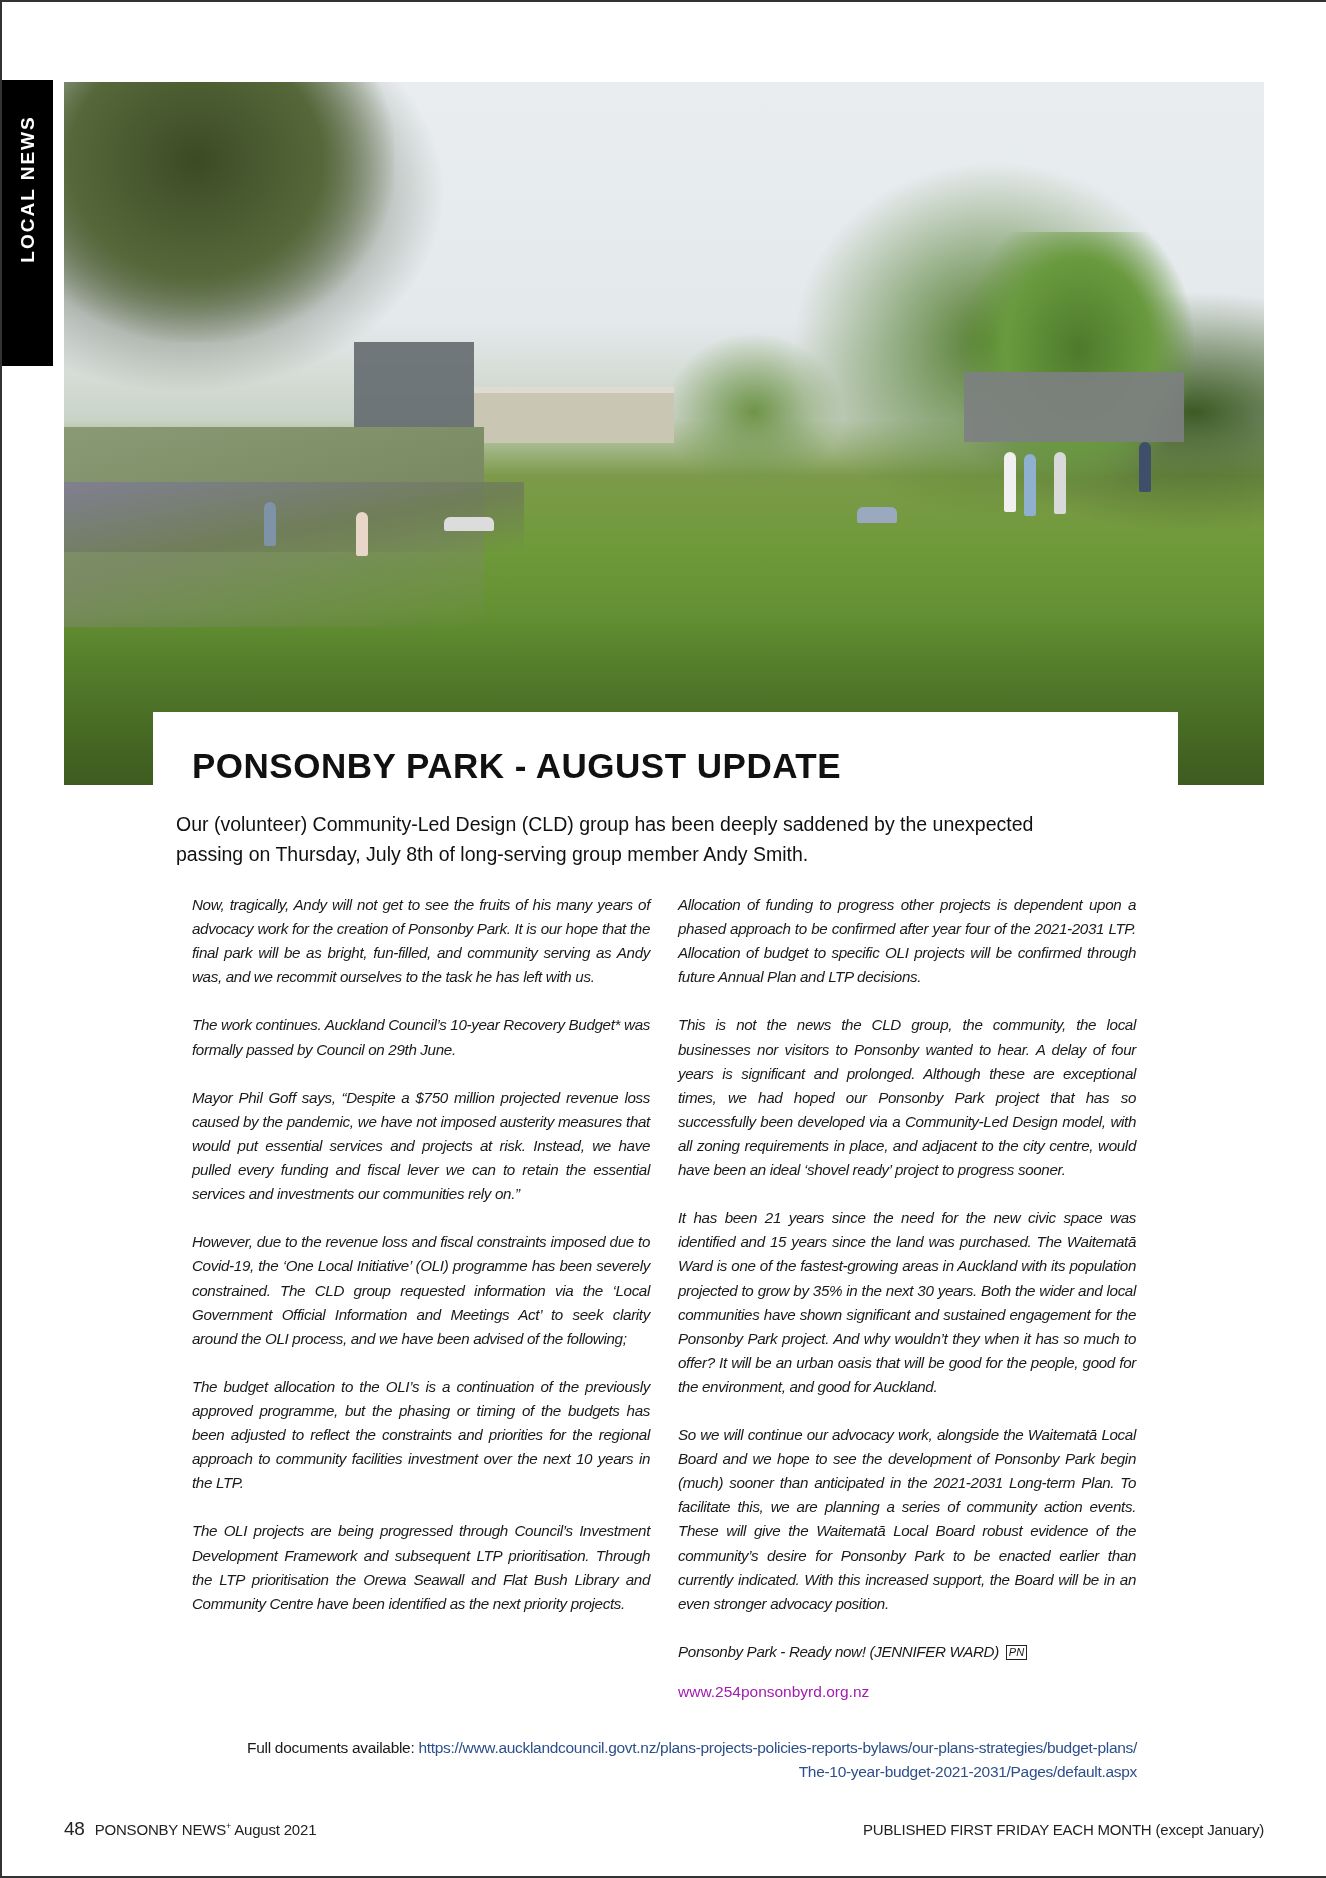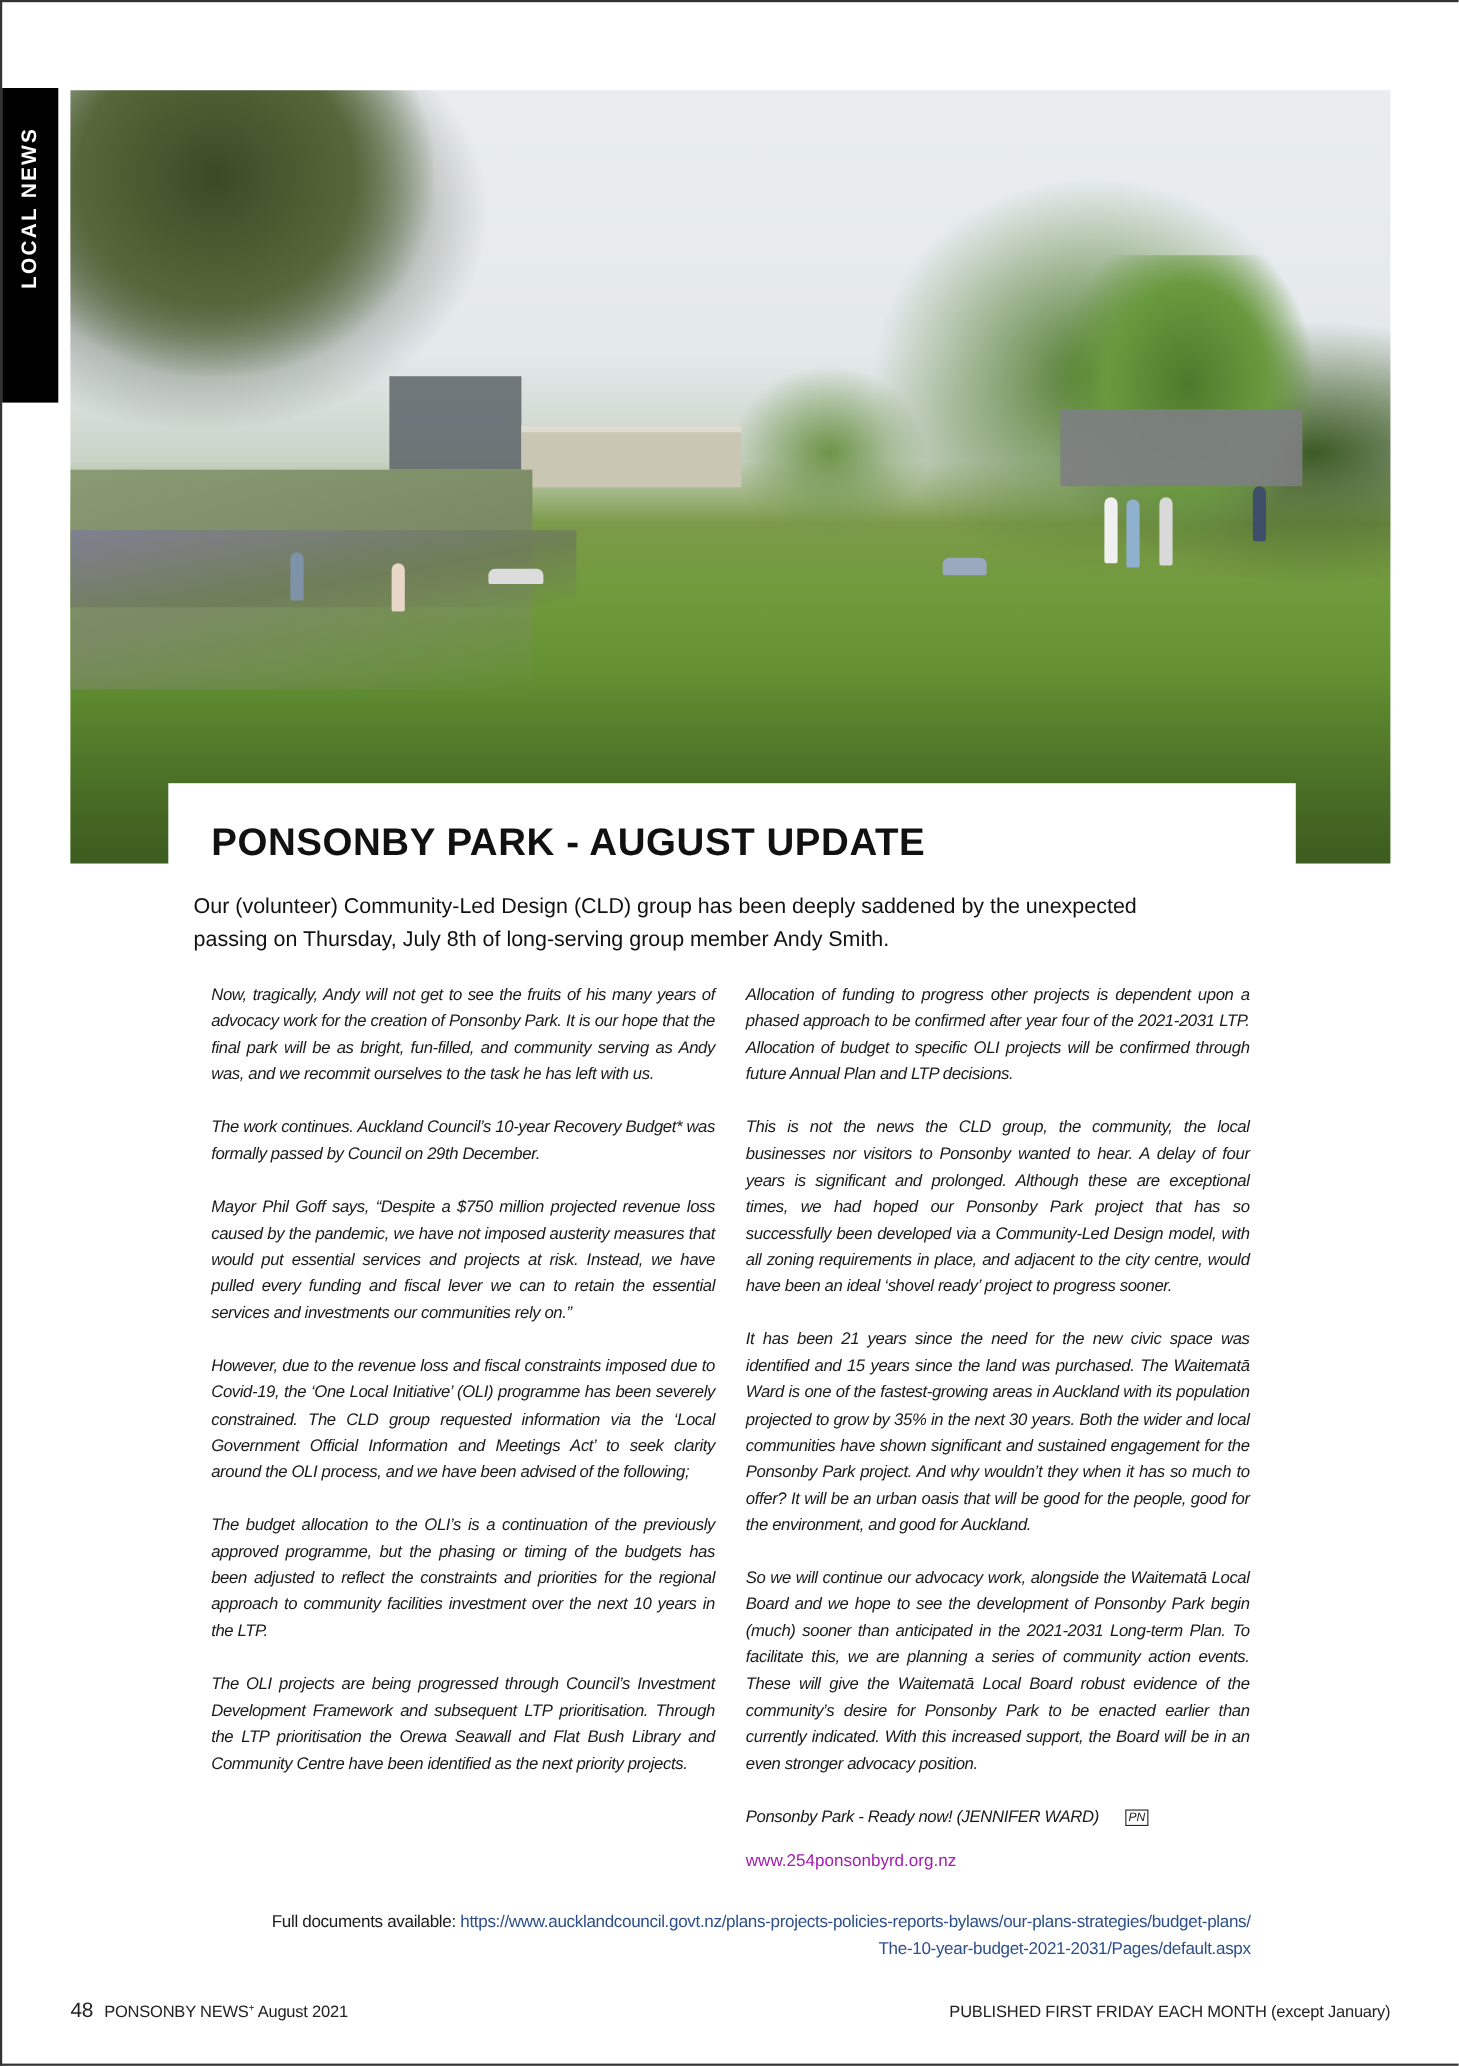--- a/index.html
+++ b/index.html
@@ -82,21 +82,21 @@
     position:absolute; top:893px; width:458px;
     font-family:"Liberation Sans", sans-serif; font-size:15.2px; line-height:24.1px; color:#1a1a1a;
     text-align:justify; letter-spacing:-0.35px;
   }
   .col-left { left:192px; }
   .col-right { left:678px; }
   .column p { margin:0 0 24.1px 0;font-style:italic; }
 
   .byline-box {
     display:inline-block; border:1.5px solid #222; font-size:11px; line-height:13px;
-    padding:0 2px; vertical-align:1px; margin-left:20px; letter-spacing:0;
+    padding:0 2px; vertical-align:1px; margin-left:3px; letter-spacing:0;
   }
   .website {
     position:absolute; left:678px; width:459px; top:1683px; text-align:left;
     font-size:15.5px; color:#a21caf;
   }
   .full-docs {
     position:absolute; left:200px; width:937px; top:1736px; text-align:right;
     font-size:15.5px; line-height:24px; color:#1a1a1a; letter-spacing:-0.3px;
   }
   .full-docs a { color:#2d4f8a; text-decoration:none; }
@@ -142,21 +142,21 @@
   <div class="figure" style="left:1075px;top:360px;background:#3f4f6a;height:50px;"></div>
   <div class="lawn-shadow"></div>
 </div>
 
 <div class="title-box"></div>
 <h1 class="headline">PONSONBY PARK - AUGUST UPDATE</h1>
 <p class="standfirst">Our (volunteer) Community-Led Design (CLD) group has been deeply saddened by the unexpected passing on Thursday, July 8th of long-serving group member Andy Smith.</p>
 
 <div class="column col-left">
   <p>Now, tragically, Andy will not get to see the fruits of his many years of advocacy work for the creation of Ponsonby Park. It is our hope that the final park will be as bright, fun-filled, and community serving as Andy was, and we recommit ourselves to the task he has left with us.</p>
-  <p>The work continues. Auckland Council’s 10-year Recovery Budget* was formally passed by Council on 29th December.</p>
+  <p>The work continues. Auckland Council’s 10-year Recovery Budget* was formally passed by Council on 29th June.</p>
   <p>Mayor Phil Goff says, “Despite a $750 million projected revenue loss caused by the pandemic, we have not imposed austerity measures that would put essential services and projects at risk. Instead, we have pulled every funding and fiscal lever we can to retain the essential services and investments our communities rely on.”</p>
   <p>However, due to the revenue loss and fiscal constraints imposed due to Covid-19, the ‘One Local Initiative’ (OLI) programme has been severely constrained. The CLD group requested information via the ‘Local Government Official Information and Meetings Act’ to seek clarity around the OLI process, and we have been advised of the following;</p>
   <p>The budget allocation to the OLI’s is a continuation of the previously approved programme, but the phasing or timing of the budgets has been adjusted to reflect the constraints and priorities for the regional approach to community facilities investment over the next 10 years in the LTP.</p>
   <p>The OLI projects are being progressed through Council’s Investment Development Framework and subsequent LTP prioritisation. Through the LTP prioritisation the Orewa Seawall and Flat Bush Library and Community Centre have been identified as the next priority projects.</p>
 </div>
 
 <div class="column col-right">
   <p>Allocation of funding to progress other projects is dependent upon a phased approach to be confirmed after year four of the 2021-2031 LTP. Allocation of budget to specific OLI projects will be confirmed through future Annual Plan and LTP decisions.</p>
   <p>This is not the news the CLD group, the community, the local businesses nor visitors to Ponsonby wanted to hear. A delay of four years is significant and prolonged. Although these are exceptional times, we had hoped our Ponsonby Park project that has so successfully been developed via a Community-Led Design model, with all zoning requirements in place, and adjacent to the city centre, would have been an ideal ‘shovel ready’ project to progress sooner.</p>
   <p>It has been 21 years since the need for the new civic space was identified and 15 years since the land was purchased. The Waitematā Ward is one of the fastest-growing areas in Auckland with its population projected to grow by 35% in the next 30 years. Both the wider and local communities have shown significant and sustained engagement for the Ponsonby Park project. And why wouldn’t they when it has so much to offer? It will be an urban oasis that will be good for the people, good for the environment, and good for Auckland.</p>

